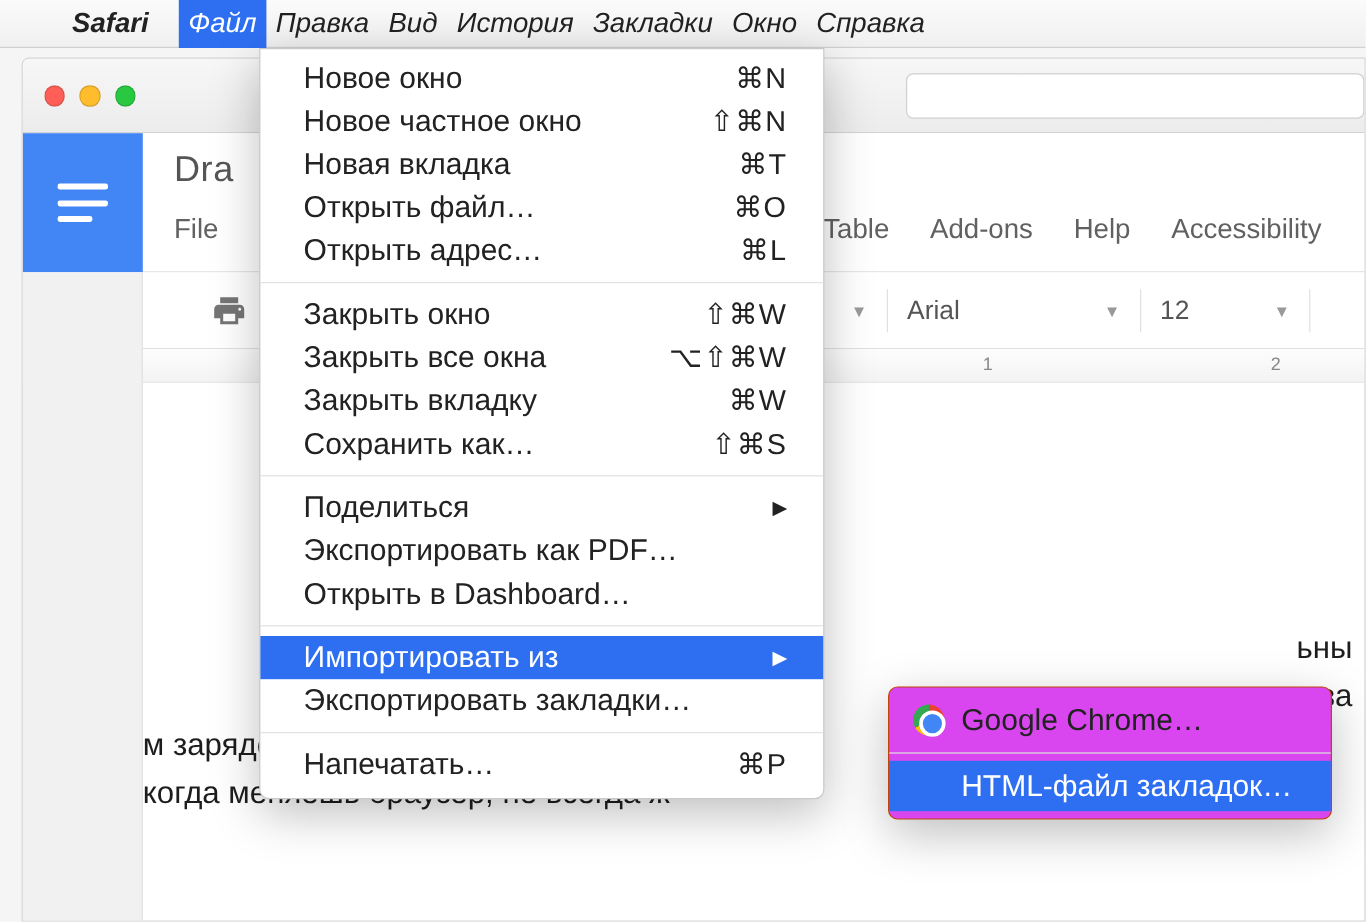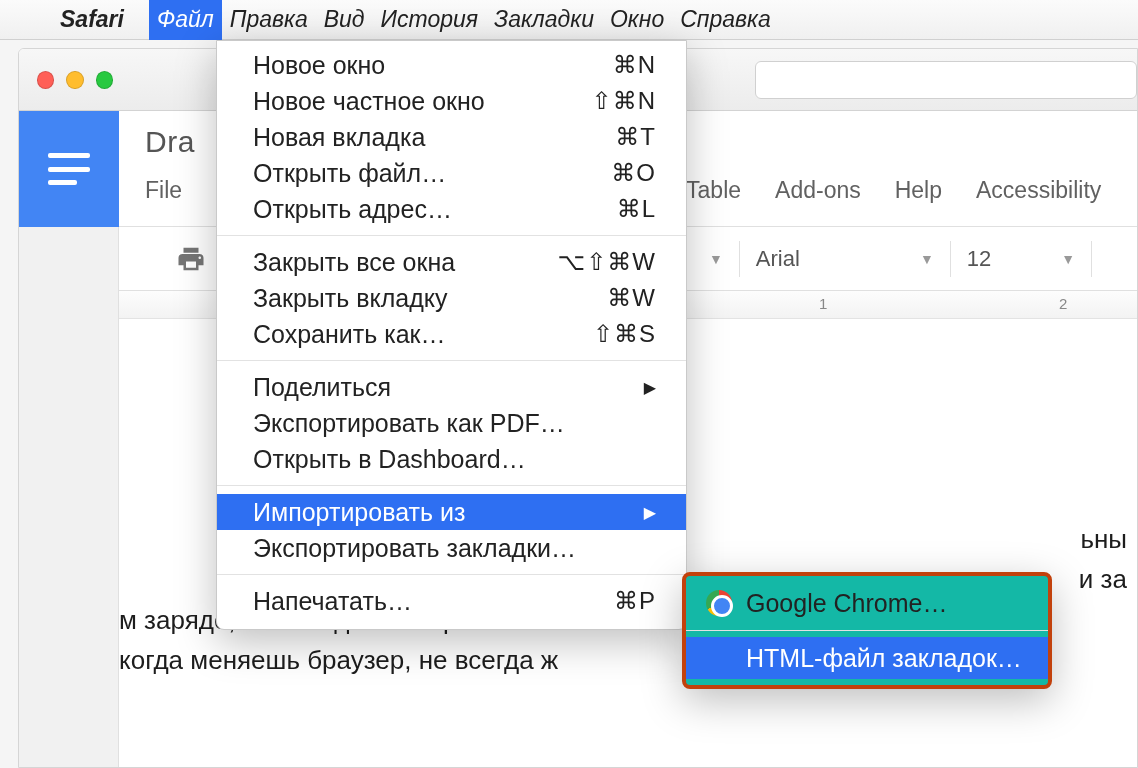--- a/index.html
+++ b/index.html
@@ -158,24 +158,24 @@
   .dropdown .row.highlight { background: #2e6ff2; color: #fff; }
   .dropdown .shortcut { color: #222; font-size: 24px; letter-spacing: 1px; display:flex; align-items:center; gap:2px; }
   .dropdown .divider { height: 1px; background: #e2e2e2; margin: 8px 0; }
   .dropdown .sub-arrow { font-size: 16px; margin-left: auto; }
   .dropdown .row.highlight .sub-arrow { color: #fff; }
 
   
   .submenu {
     position: absolute;
     top: 572px;
-    left: 682px;
+    left: 740px;
     width: 370px;
-    background: #14b8a6;
-    border: 4px solid #c2410c;
+    background: #d946ef;
+    border: 1px solid #c2410c;
     border-radius: 8px;
     box-shadow: 0 12px 40px rgba(0,0,0,0.25);
     padding: 6px 0;
     z-index: 60;
   }
   .submenu .srow {
     display: flex;
     align-items: center;
     padding: 5px 26px 5px 20px;
     font-size: 25px;
@@ -298,20 +298,24 @@
   <div class="row">
     <span>Открыть файл…</span>
     <span class="shortcut">⌘O</span>
   </div>
   <div class="row">
     <span>Открыть адрес…</span>
     <span class="shortcut">⌘L</span>
   </div>
   <div class="divider"></div>
   <div class="row">
+    <span>Закрыть окно</span>
+    <span class="shortcut">⇧⌘W</span>
+  </div>
+  <div class="row">
     <span>Закрыть все окна</span>
     <span class="shortcut">⌥⇧⌘W</span>
   </div>
   <div class="row">
     <span>Закрыть вкладку</span>
     <span class="shortcut">⌘W</span>
   </div>
   <div class="row">
     <span>Сохранить как…</span>
     <span class="shortcut">⇧⌘S</span>

